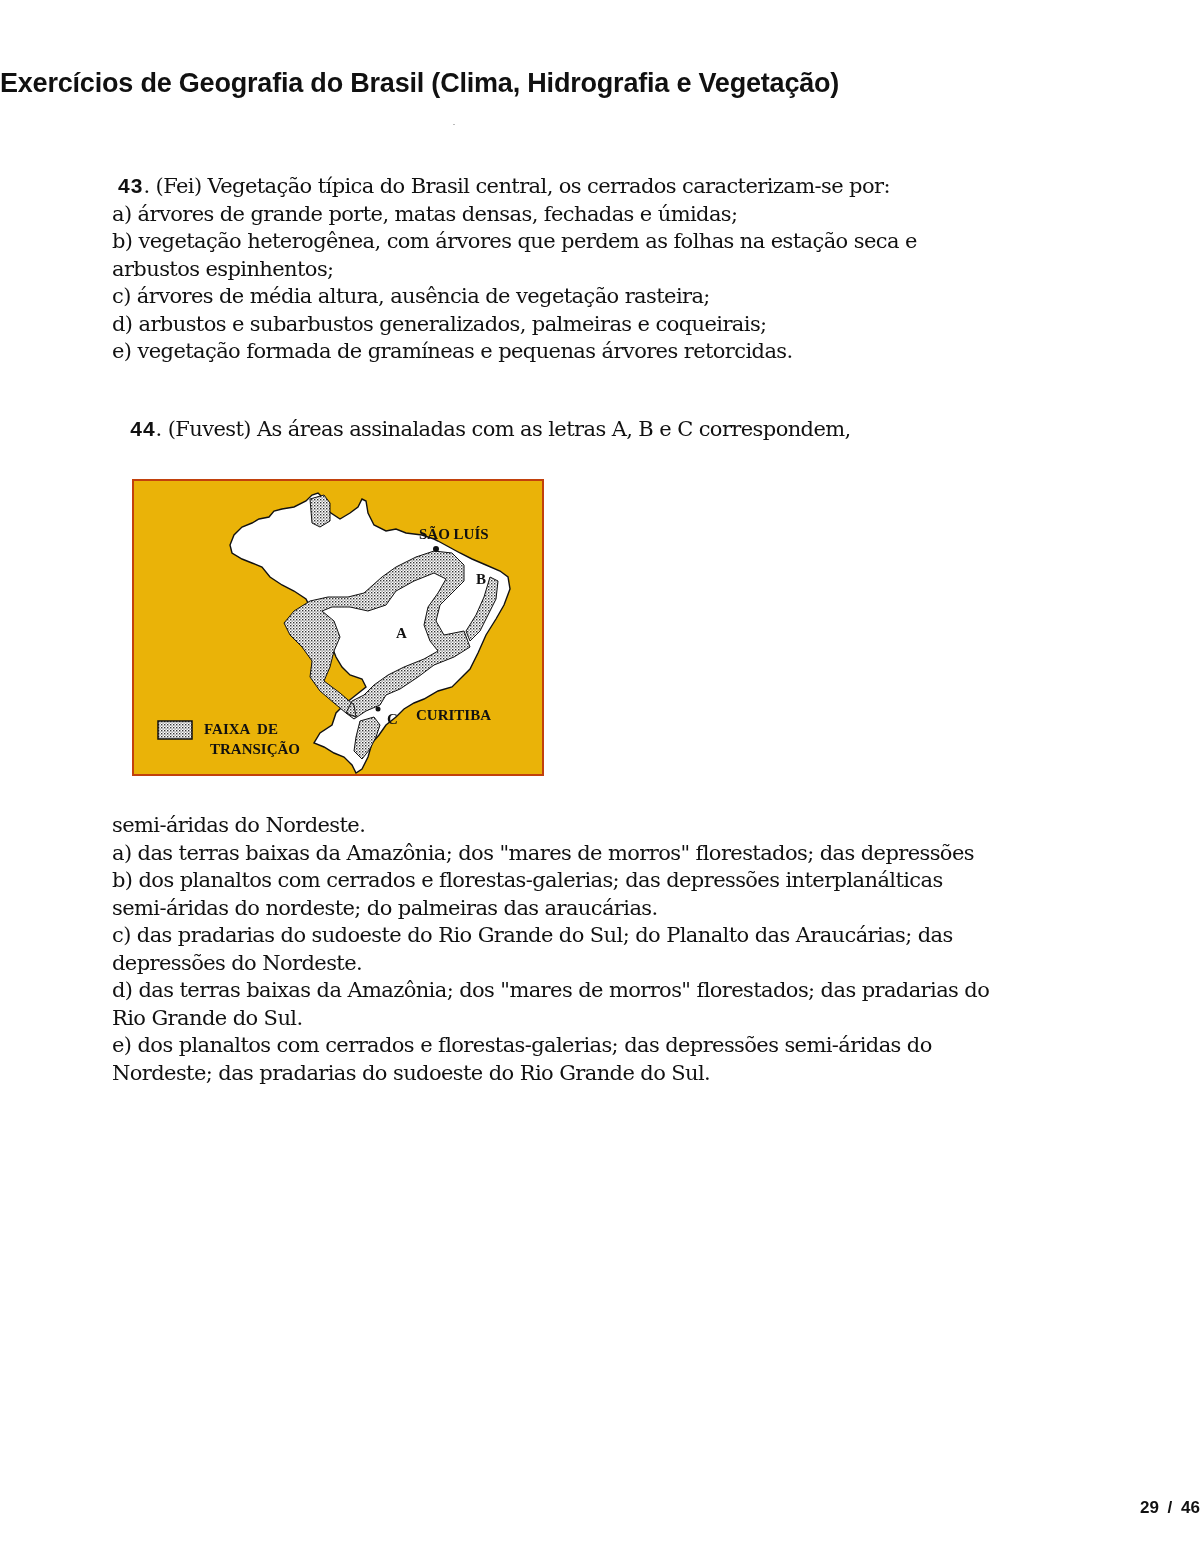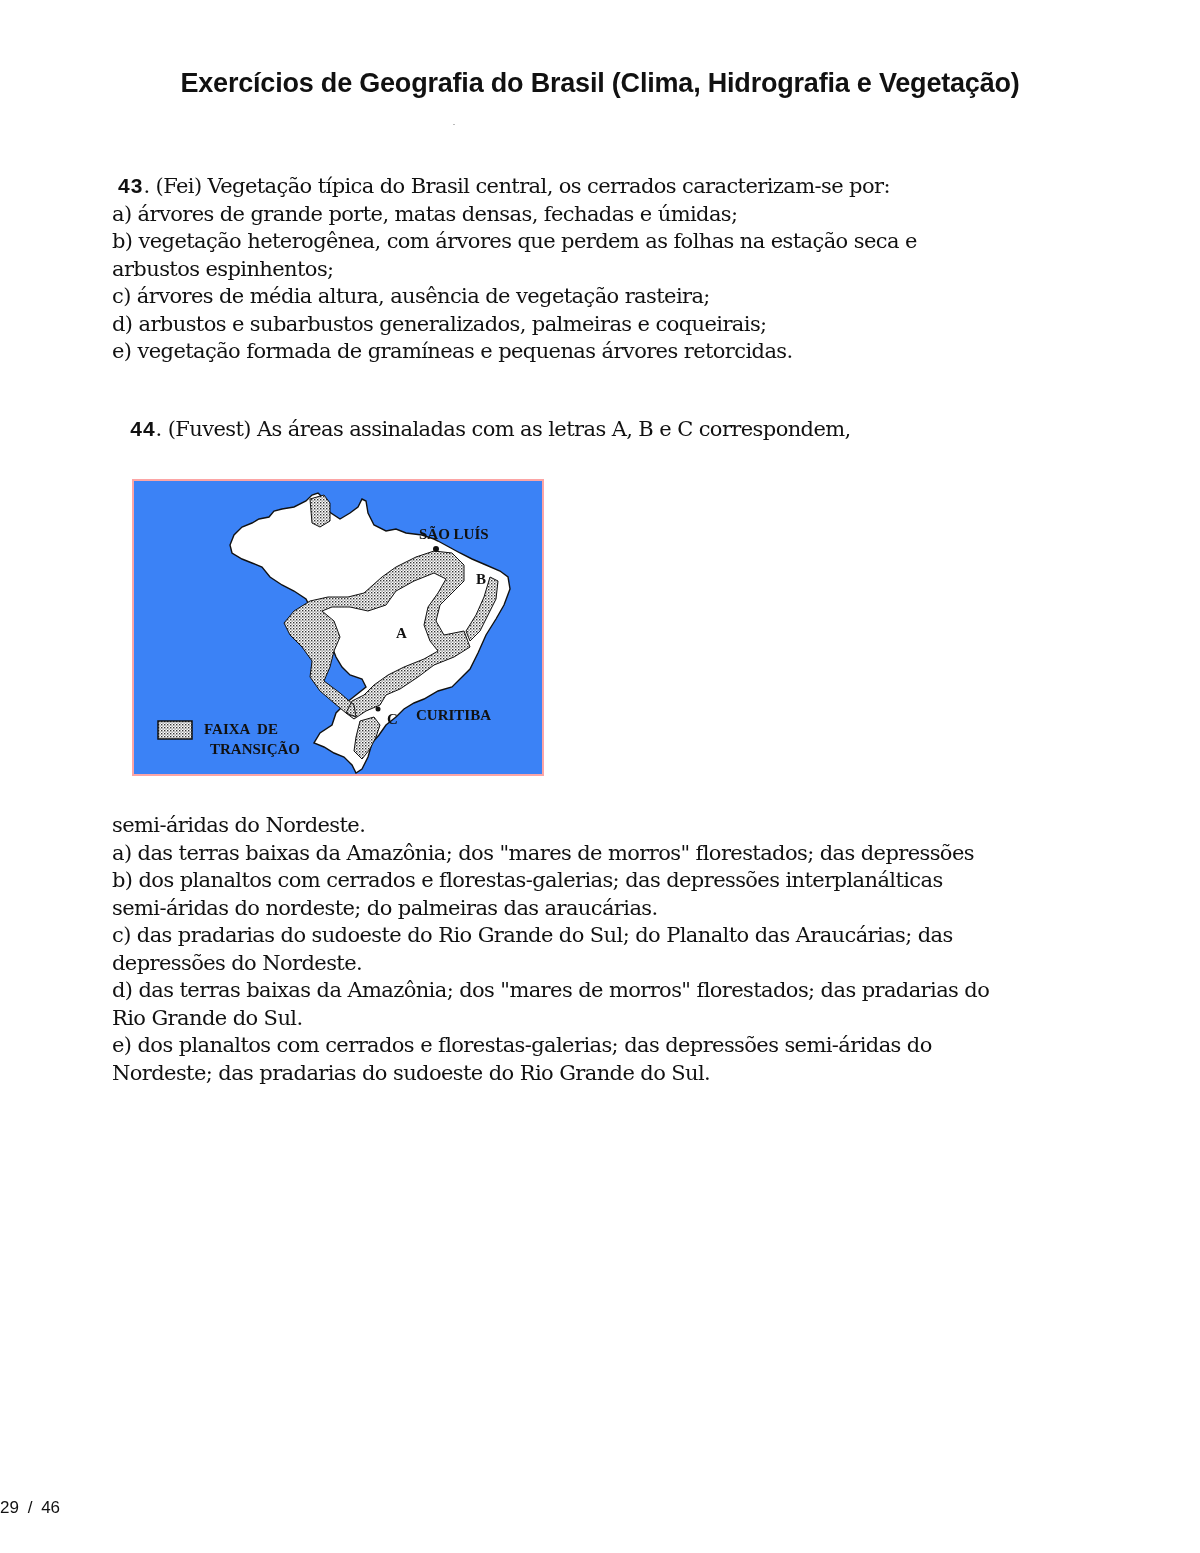--- a/index.html
+++ b/index.html
@@ -1,37 +1,37 @@
 <!DOCTYPE html>
 <html><head>
   <meta charset="utf-8">
   <style>
     html, body { margin: 0; padding: 0; background: #ffffff; }
     body { width: 1200px; height: 1553px; position: relative; overflow: hidden; color: #111; }
     .title {
-      position: absolute; left: 0; top: 68px; width: 1200px; text-align: center;
+      position: absolute; left: 0; top: 68px; width: 1200px; 
       font-family: "Liberation Sans", sans-serif; font-weight: bold; font-size: 27px; color: #111;
       letter-spacing: -0.2px;
     }
     .dot { position: absolute; left: 453px; top: 124px; width: 2px; height: 1px; background: #bbb; }
     .block { position: absolute; left: 112px; font-family: "DejaVu Serif", serif; font-size: 21px; line-height: 27.5px; color: #111; }
     .block p { margin: 0; white-space: nowrap; letter-spacing: -0.6px; }
     .qnum { font-family: "Liberation Sans", sans-serif; font-weight: bold; font-size: 21px; letter-spacing: 1px; }
     #q43 { top: 172px; }
     #q44 { top: 415px; }
     #ans44 { top: 812px; }
     .map-frame {
       position: absolute; left: 132px; top: 479px; width: 412px; height: 297px;
-      border: 2px solid #fca5a5; box-sizing: border-box; background: #3b82f6;
+      border: 2px solid #c2410c; box-sizing: border-box; background: #eab308;
     }
     .map-frame svg { position: absolute; left: 0; top: 0; }
     .map-label { position: absolute; font-family: "Liberation Serif", serif; font-weight: bold; font-size: 15px; color: #111; white-space: nowrap; }
     .footer {
-      position: absolute; left: 0; top: 1498px; width: 1200px; text-align: left;
-      font-family: "Liberation Sans", sans-serif; font-weight: normal; font-size: 17px; color: #111;
+      position: absolute; left: 0; top: 1498px; width: 1200px; text-align: right;
+      font-family: "Liberation Sans", sans-serif; font-weight: bold; font-size: 17px; color: #111;
       word-spacing: 4px;
     }
   </style>
 </head>
 <body>
 
 <div class="title">Exercícios de Geografia do Brasil (Clima, Hidrografia e Vegetação)</div>
 <div class="dot"></div>
 
 <div class="block" id="q43">

